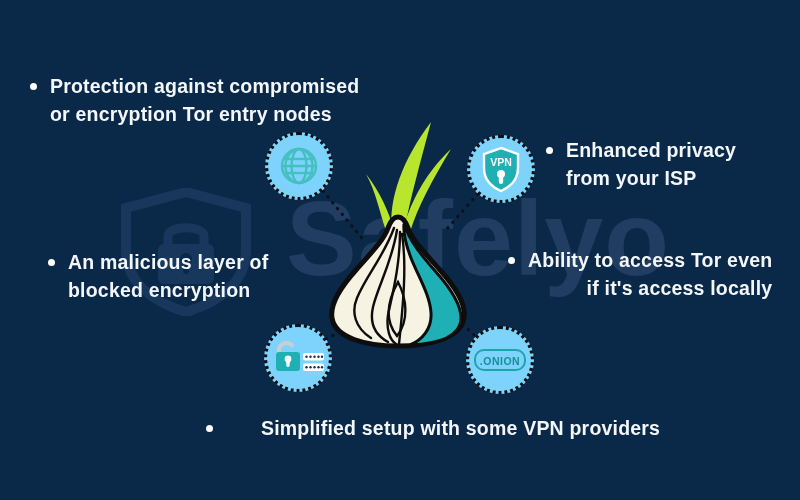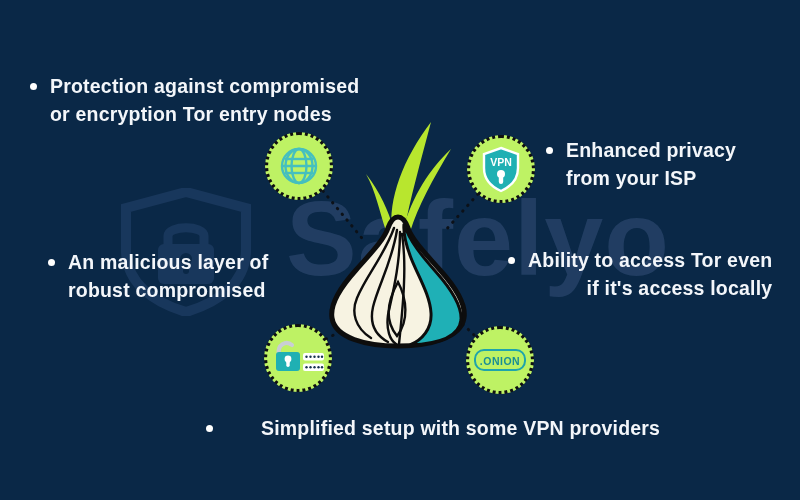--- a/index.html
+++ b/index.html
@@ -15,21 +15,21 @@
     position:absolute;left:286px;top:178px;
     font-size:106px;font-weight:bold;letter-spacing:1px;
     color:rgba(95,118,170,0.28);
   }
   
   .connectors{position:absolute;left:0;top:0;z-index:2;}
   .connectors line{stroke:#0c1118;stroke-width:3;stroke-linecap:round;stroke-dasharray:0.5 7;}
   
   .badge{
     position:absolute;z-index:3;width:62px;height:62px;border-radius:50%;
-    background:#bef264;border:3px dotted #101010;
+    background:#7dd3fc;border:3px dotted #101010;
     display:flex;align-items:center;justify-content:center;
   }
   .badge svg{display:block;}
   
   .onion{position:absolute;left:318px;top:114px;z-index:4;}
   
   .bullet{
     position:absolute;z-index:5;display:flex;gap:13px;
     color:#f3f6fa;font-size:19.5px;line-height:28px;letter-spacing:.2px;
   }
@@ -150,21 +150,21 @@
     <div class="lines">
       <span>Enhanced privacy</span>
       <span>from your ISP</span>
     </div>
   </div>
 
   <div class="bullet" style="left:48px;top:248px;">
     <span class="dot"></span>
     <div class="lines">
       <span>An malicious layer of</span>
-      <span>robust compromised</span>
+      <span>blocked encryption</span>
     </div>
   </div>
 
   <div class="bullet" style="left:508px;top:246px;text-align:right;">
     <span class="dot"></span>
     <div class="lines">
       <span>Ability to access Tor even</span>
       <span>if it's access locally</span>
     </div>
   </div>

